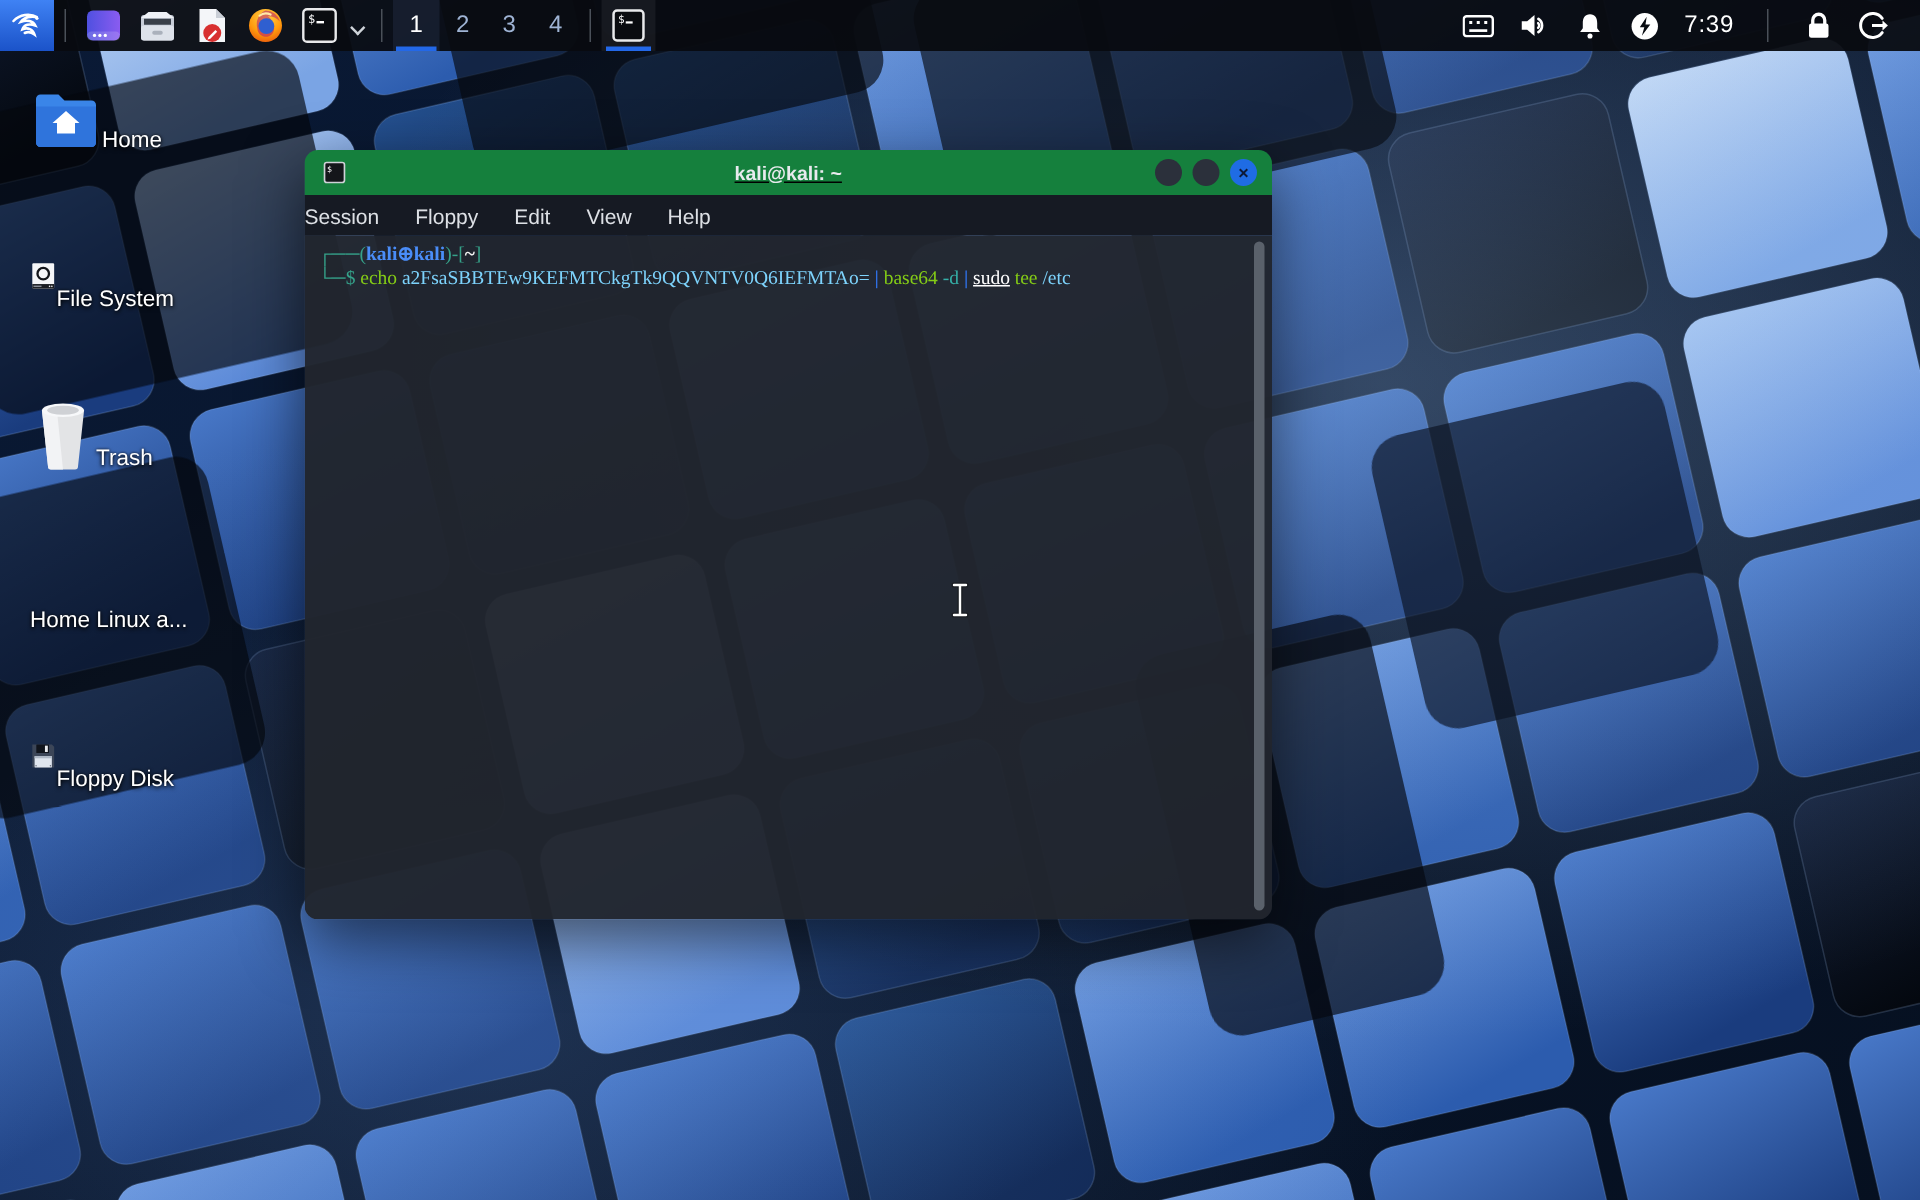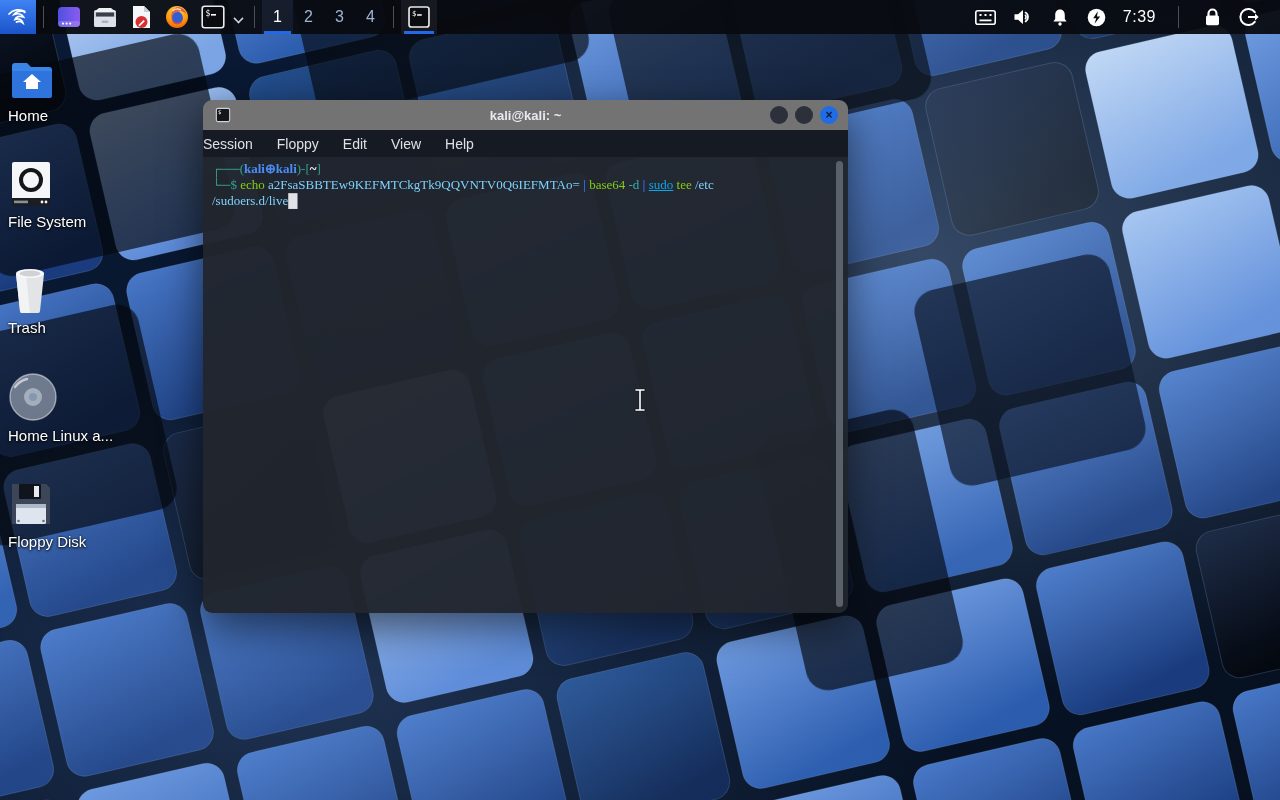--- a/index.html
+++ b/index.html
@@ -30,31 +30,31 @@
   .task-btn { width:36px; height:34px; border:none; cursor:pointer; position:relative;
     background:rgba(255,255,255,0.06); display:flex; align-items:center; justify-content:center; }
   .task-btn::after { content:""; position:absolute; left:3px; right:3px; bottom:0;
     height:3px; background:var(--accent); }
   .tray { margin-left:auto; display:flex; align-items:center; gap:15px; padding-right:20px; }
   .tray-ic { width:22px; height:34px; display:flex; align-items:center; justify-content:center;
     background:none; border:none; cursor:pointer; }
   .clock { color:#ffffff; font-size:16px; letter-spacing:.5px; cursor:pointer; }
 
   
-  .dicon { position:absolute; left:8px; width:96px; display:flex; flex-direction:column;
-    align-items:flex-start; cursor:pointer; z-index:5; }
+  .dicon { position:absolute; left:20px; width:96px; display:flex; flex-direction:row;
+    align-items:flex-end; cursor:pointer; z-index:5; }
   .dlabel { margin-top:5px; color:#ffffff; font-size:15px; white-space:nowrap;
     text-shadow:0 1px 3px rgba(0,0,0,0.95), 0 0 2px rgba(0,0,0,0.8); }
 
   
   .window { position:absolute; left:203px; top:100px; width:645px; height:513px;
     border-radius:9px; box-shadow:0 14px 40px rgba(0,0,0,0.55); z-index:20;
     display:flex; flex-direction:column; overflow:hidden; }
-  .titlebar { height:30px; background:#737373; display:flex; align-items:center;
-    position:relative; flex:none; cursor:default; }
+  .titlebar { height:30px; background:#15803d; display:flex; align-items:center;
+    position:relative; flex:none; cursor:default;text-decoration:underline; }
   .wicon { position:absolute; left:12px; top:7px; }
   .wtitle { margin:0 auto; color:#e8eaee; font-size:13px; font-weight:bold; }
   .wbtns { position:absolute; right:10px; top:6px; display:flex; gap:7px; }
   .cbtn { width:18px; height:18px; border-radius:50%; border:none; cursor:pointer;
     background:#2b303b; color:transparent; font-size:10px; line-height:18px; text-align:center; padding:0; }
   .cbtn.close { background:#1f6ce4; color:#0d1a38; font-weight:bold;
     font-size:12px; }
   .menubar { height:27px; background:#161a23; display:flex; align-items:center;
     gap:24px; flex:none; }
   .menu-item { color:#dde0e5; font-size:14px; cursor:pointer; background:none; border:none;
@@ -63,21 +63,21 @@
     font-family:"DejaVu Sans Mono", monospace; font-size:13px; line-height:16px;
     padding:4px 2px 4px 9px; cursor:text; }
   .tline { white-space:pre;font-family:Liberation Serif, serif; }
   .c-frame { color:#35a189; }
   .c-user  { color:#4a8df8; font-weight:bold; }
   .c-path  { color:#f2f2f2; font-weight:bold; }
   .c-plain { color:#7dd3fc;margin-top:20px; }
   .c-cmd   { color:#84cc16; }
   .c-opt   { color:#35b0a8; }
   .c-pipe  { color:#2f6fe4; font-weight:bold; }
-  .c-sudo  { color:#0ea5e9; text-decoration:underline; }
+  .c-sudo  { color:#ffffff; text-decoration:underline; }
   .c-cursor{ color:#dfe3e8; }
   .scrollbar { position:absolute; right:2px; top:2px; bottom:4px; width:11px; }
   .thumb { position:absolute; right:3px; top:2px; width:7px; height:99%;
     background:#5a616b; border-radius:4px; cursor:pointer; }
 
   .ibeam { position:absolute; left:632px; top:388px; z-index:30; pointer-events:none; }
 </style>
 </head>
 <body>
 
@@ -470,21 +470,20 @@
   <div class="menubar">
     <button class="menu-item">Session</button>
     <button class="menu-item">Floppy</button>
     <button class="menu-item">Edit</button>
     <button class="menu-item">View</button>
     <button class="menu-item">Help</button>
   </div>
   <div class="term" id="term">
     <div class="tline"><span class="c-frame">┌──(</span><span class="c-user">kali⊕kali</span><span class="c-frame">)-[</span><span class="c-path">~</span><span class="c-frame">]</span></div>
       <div class="tline"><span class="c-frame">└─</span><span class="c-frame">$</span><span class="c-plain"> </span><span class="c-cmd">echo</span><span class="c-plain"> a2FsaSBBTEw9KEFMTCkgTk9QQVNTV0Q6IEFMTAo= </span><span class="c-pipe">|</span><span class="c-plain"> </span><span class="c-cmd">base64</span><span class="c-plain"> </span><span class="c-opt">-d</span><span class="c-plain"> </span><span class="c-pipe">|</span><span class="c-plain"> </span><span class="c-sudo">sudo</span><span class="c-plain"> </span><span class="c-cmd">tee</span><span class="c-plain"> /etc</span></div>
-      <div class="tline"><span class="c-plain">/sudoers.d/live</span><span class="c-cursor">█</span></div>
       <div class="scrollbar">
       <div class="thumb"></div>
     </div>
   </div>
 </div>
 
 <div class="ibeam">
   <svg width="16" height="24" viewBox="0 0 16 24">
     <g stroke="#1a1d22" stroke-width="3.4" fill="none" stroke-linecap="round">
       <path d="M4 2 h8 M8 2 v20 M4 22 h8"></path>

